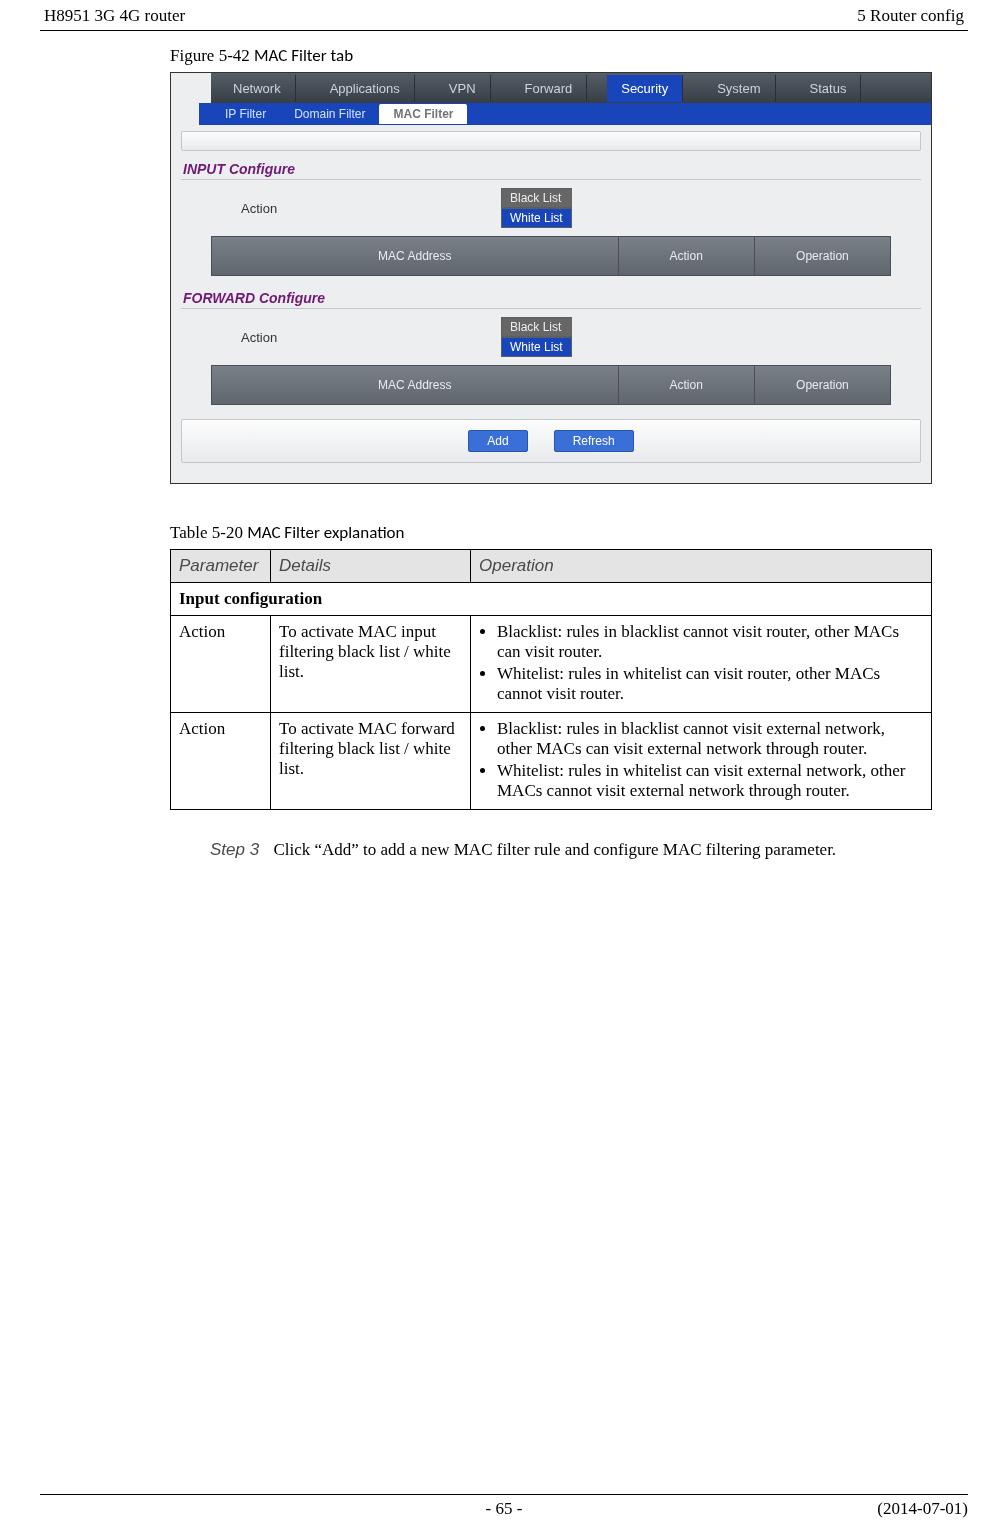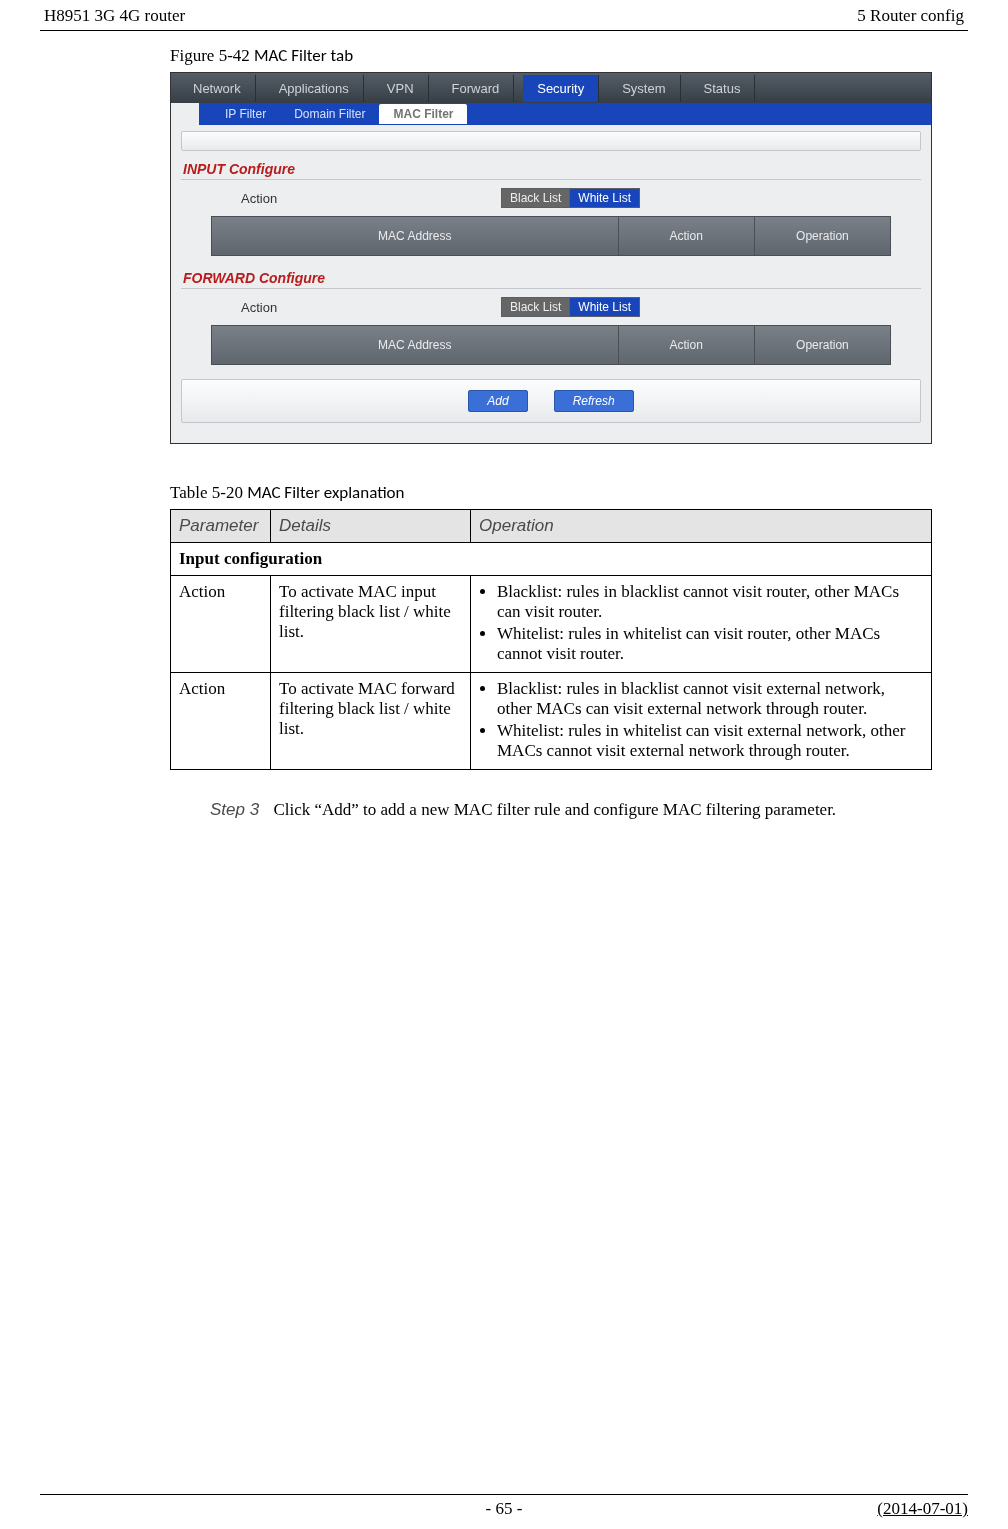--- a/index.html
+++ b/index.html
@@ -44,21 +44,22 @@
     font-family: Tahoma, Arial, sans-serif;
     font-size: 13px;
     color: #d5d8de;
   }
   .tabs-main {
     display: flex;
     background: linear-gradient(#555e67, #363d45);
     height: 30px;
     align-items: center;
     padding-left: 8px;
-    gap: 9px;
+    gap: 20px;
+    margin-left: 40px;
   }
   .tab {
     padding: 6px 14px;
     color: #cfd3d9;
     font-size: 13px;
     border-right: 1px solid #2a2f35;
     cursor: pointer;
   }
   .tab.active {
     background: #1846ba;
@@ -90,21 +91,21 @@
     padding: 6px 10px 14px 10px;
   }
   .thin-bar {
     height: 18px;
     background: linear-gradient(#fdfdfd, #e7e9ec);
     border: 1px solid #c3c6cb;
     border-radius: 2px;
     margin-bottom: 10px;
   }
   .section-title {
-    color: #b91c1c;
+    color: #701a75;
     font-weight: bold;
     font-style: italic;
     font-size: 14px;
     margin: 6px 0 2px 2px;
   }
   .section-hr {
     height: 1px;
     background: #c3c6cb;
     margin-bottom: 8px;
   }
@@ -114,20 +115,21 @@
     margin: 4px 0 8px 60px;
     gap: 200px;
   }
   .row-label {
     color: #333;
     font-size: 13px;
     width: 60px;
   }
   .toggle-pair {
     display: inline-flex;
+    flex-direction: column;
   }
   .toggle-pair span {
     font-size: 12px;
     padding: 2px 8px;
     border: 1px solid #5a5f66;
   }
   .toggle-pair .black {
     background: #666;
     color: #eee;
     border-right: none;
@@ -156,21 +158,20 @@
   .grid-table .col3 { flex: 1; }
   .button-row {
     margin: 14px 0 6px 0;
     display: flex;
     justify-content: center;
     gap: 26px;
     padding: 10px 0;
     background: linear-gradient(#fdfdfd, #e7e9ec);
     border: 1px solid #c3c6cb;
     border-radius: 2px;
-    font-style: italic;
   }
   .btn {
     background: #3a6fd8;
     color: #fff;
     font-size: 12px;
     padding: 3px 18px;
     border: 1px solid #2b57aa;
     border-radius: 2px;
     cursor: pointer;
   }
@@ -223,21 +224,20 @@
     font-style: italic;
     color: #4a4a4a;
     margin-right: 10px;
   }
   
   .footer {
     position: absolute;
     left: 40px;
     right: 40px;
     bottom: 10px;
-    text-decoration: underline;
   }
   .footer-line {
     border-top: 1px solid #000;
     padding-top: 4px;
     display: flex;
     justify-content: space-between;
     font-size: 17px;
   }
   .footer-center {
     position: absolute;

